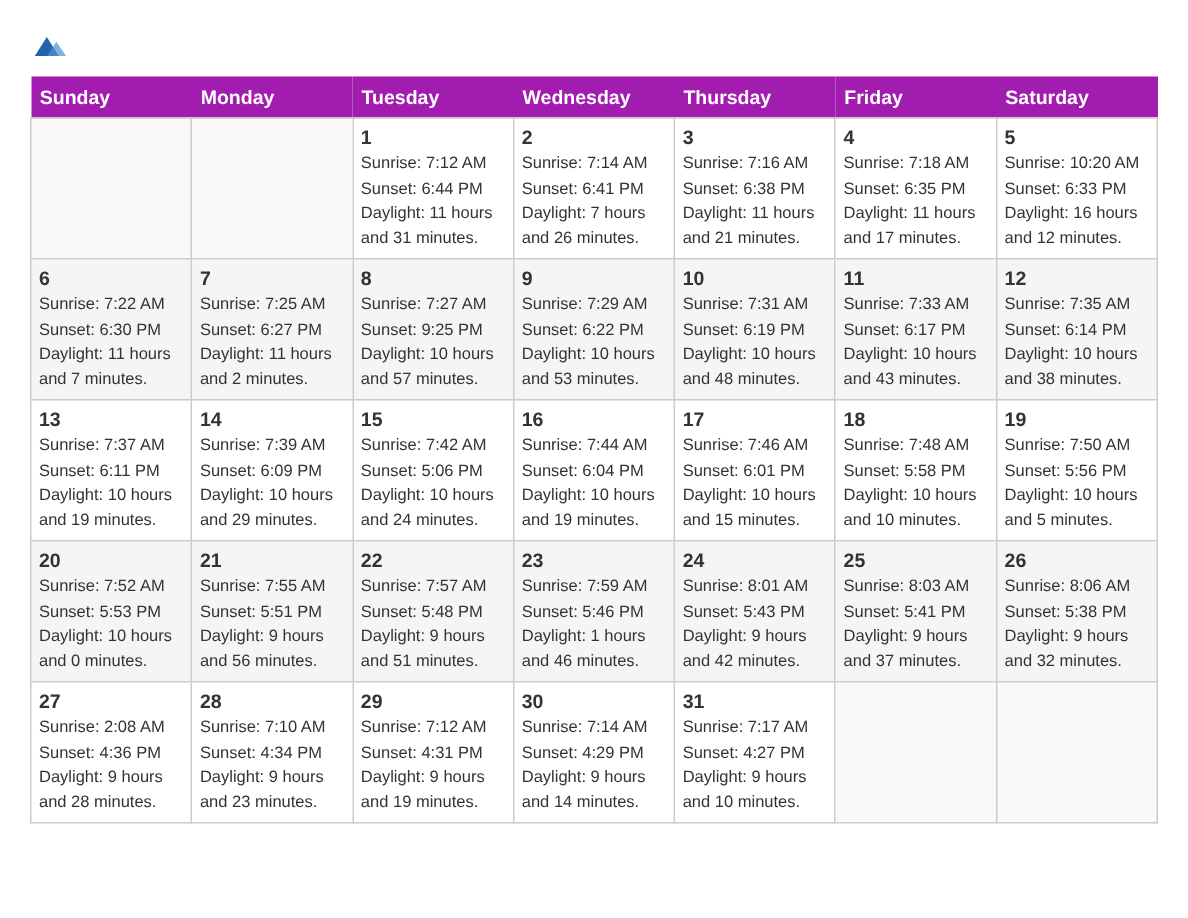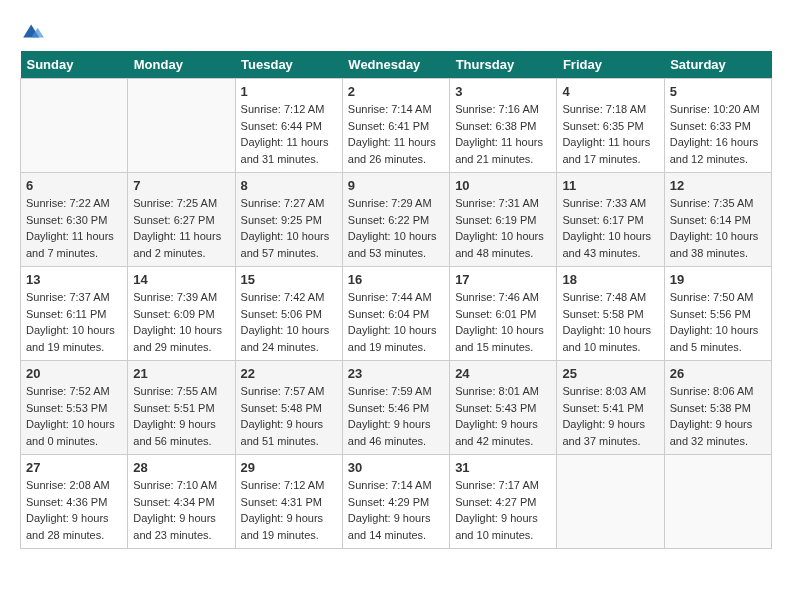--- a/index.html
+++ b/index.html
@@ -38,21 +38,21 @@
       font-size: 16px;
       color: #333;
       font-weight: normal;
     }
     table {
       width: 100%;
       border-collapse: collapse;
       table-layout: fixed;
     }
     th {
-      background-color: #0f766e;
+      background-color: #a21caf;
       color: #fff;
       text-align: left;
       padding: 6px 6px;
       font-size: 13px;
       font-weight: bold;
     }
     td {
       border: 1px solid #ccc;
       vertical-align: top;
       padding: 5px 5px;
@@ -117,21 +117,21 @@
         <td>
           <span class="day-num">1</span>
           <div class="day-info">Sunrise: 7:12 AM</div>
           <div class="day-info">Sunset: 6:44 PM</div>
           <div class="day-info">Daylight: 11 hours and 31 minutes.</div>
         </td>
         <td>
           <span class="day-num">2</span>
           <div class="day-info">Sunrise: 7:14 AM</div>
           <div class="day-info">Sunset: 6:41 PM</div>
-          <div class="day-info">Daylight: 11 hours and 26 minutes.</div>
+          <div class="day-info">Daylight: 7 hours and 26 minutes.</div>
         </td>
         <td>
           <span class="day-num">3</span>
           <div class="day-info">Sunrise: 7:16 AM</div>
           <div class="day-info">Sunset: 6:38 PM</div>
           <div class="day-info">Daylight: 11 hours and 21 minutes.</div>
         </td>
         <td>
           <span class="day-num">4</span>
           <div class="day-info">Sunrise: 7:18 AM</div>
@@ -249,21 +249,21 @@
         <td>
           <span class="day-num">22</span>
           <div class="day-info">Sunrise: 7:57 AM</div>
           <div class="day-info">Sunset: 5:48 PM</div>
           <div class="day-info">Daylight: 9 hours and 51 minutes.</div>
         </td>
         <td>
           <span class="day-num">23</span>
           <div class="day-info">Sunrise: 7:59 AM</div>
           <div class="day-info">Sunset: 5:46 PM</div>
-          <div class="day-info">Daylight: 9 hours and 46 minutes.</div>
+          <div class="day-info">Daylight: 1 hours and 46 minutes.</div>
         </td>
         <td>
           <span class="day-num">24</span>
           <div class="day-info">Sunrise: 8:01 AM</div>
           <div class="day-info">Sunset: 5:43 PM</div>
           <div class="day-info">Daylight: 9 hours and 42 minutes.</div>
         </td>
         <td>
           <span class="day-num">25</span>
           <div class="day-info">Sunrise: 8:03 AM</div>

